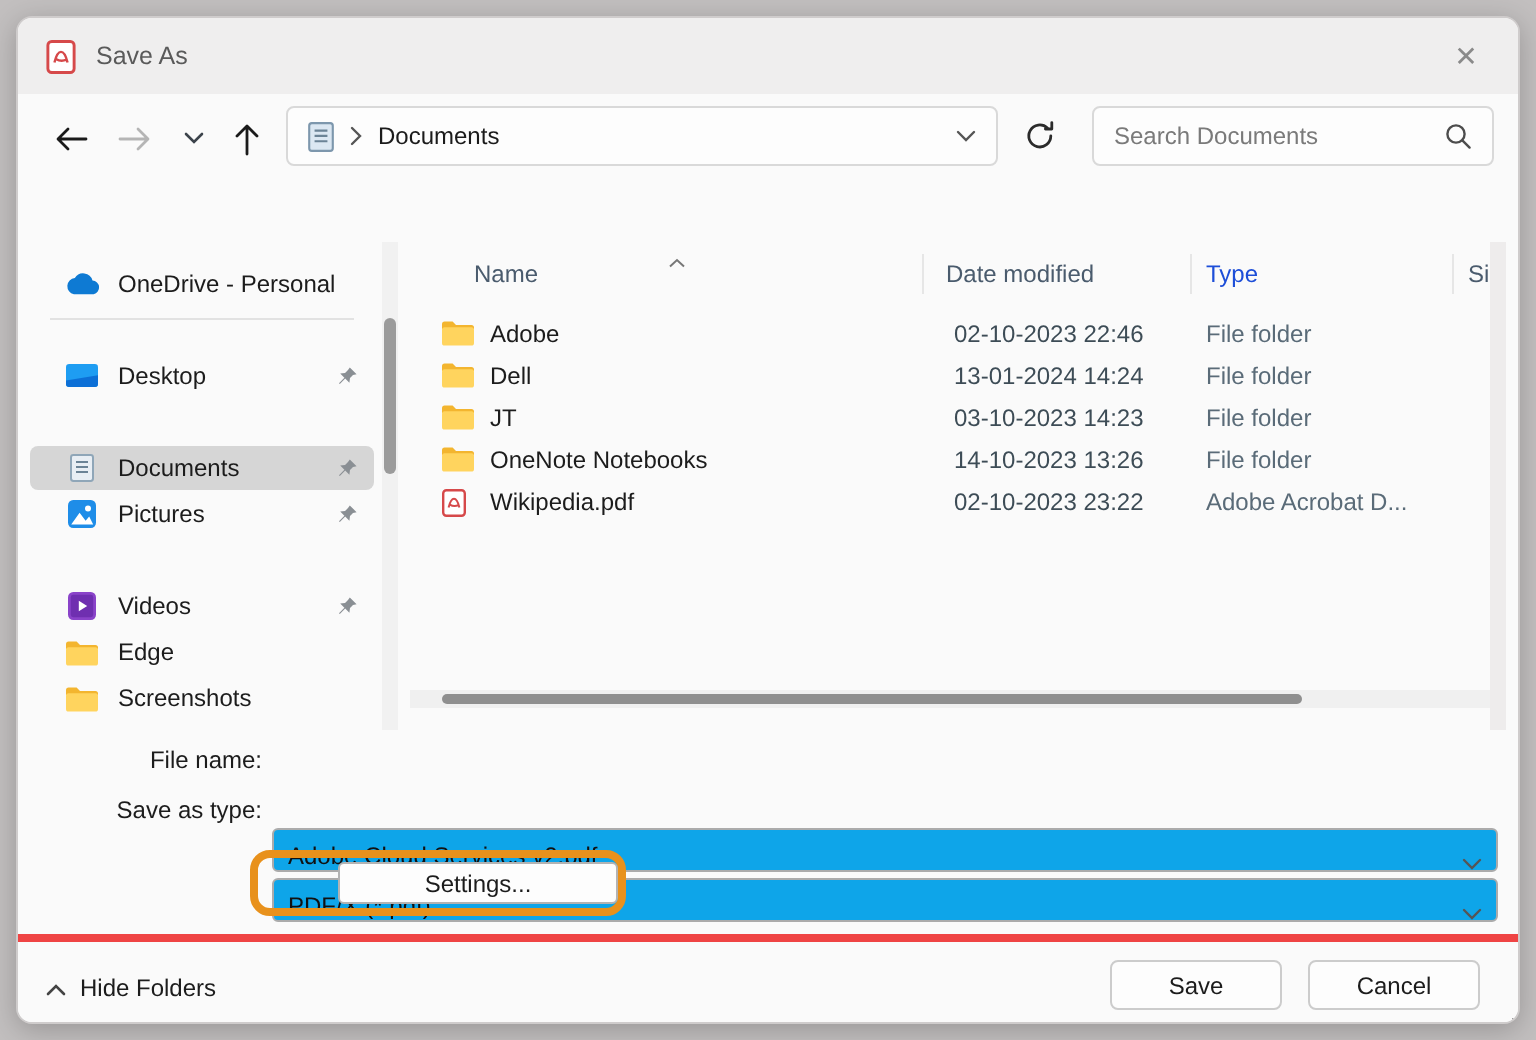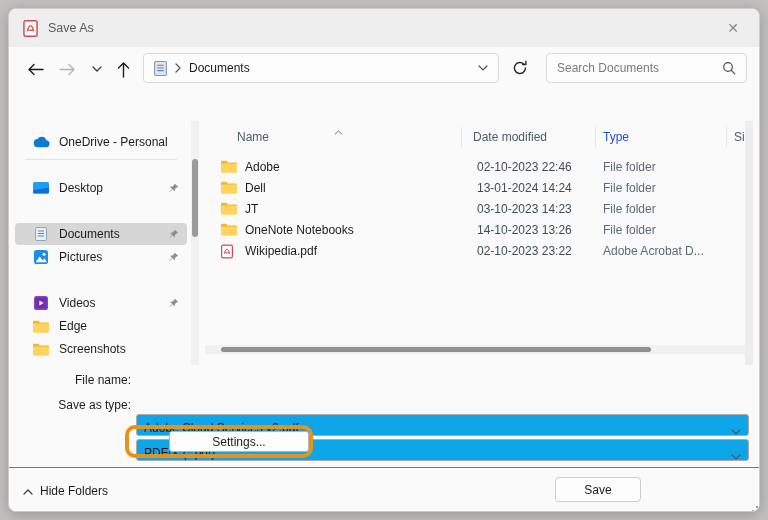--- a/index.html
+++ b/index.html
@@ -74,21 +74,21 @@
          box-sizing:border-box;display:flex;align-items:flex-end;cursor:pointer;margin-top:44px;}
   .combo input{flex:1;border:none;outline:none;background:transparent;font-family:inherit;font-size:12px;color:#111;
                padding:0 0 0 7px;}
   .combo .ctext{flex:1;font-size:12px;color:#111;padding-left:7px;}
   .combo .chev{margin-right:7px;display:inline-flex;}
   .hl-ring{position:absolute;left:116px;top:416px;width:188px;height:33px;border:4px solid #E8911C;border-radius:10px;
            box-sizing:border-box;display:flex;align-items:center;justify-content:center;background:transparent;padding-left:40px;}
   .settings-btn{width:164px;height:21px;background:#fdfdfd;border:1px solid #b3b3b3;border-radius:3px;
                 font-family:inherit;font-size:12px;color:#1c1c1c;cursor:pointer;}
   
-  .footer{position:absolute;left:0;top:458px;width:752px;height:46px;background:#fafafa;border-top:1px solid #ef4444;}
+  .footer{position:absolute;left:0;top:458px;width:752px;height:46px;background:#fafafa;border-top:4px solid #ef4444;}
   .hidefolders{position:absolute;left:14px;top:13px;height:20px;display:flex;align-items:center;gap:7px;border:none;
                background:transparent;font-family:inherit;font-size:12px;color:#1c1c1c;padding:0;cursor:pointer;}
   .btn{position:absolute;top:9px;width:86px;height:25px;background:#fdfdfd;border:1px solid #cccccc;border-radius:4px;
        font-family:inherit;font-size:12px;color:#1c1c1c;cursor:pointer;}
   .btn.save{left:546px;}
   .btn.cancel{left:645px;}
   .grip{position:absolute;right:3px;bottom:2px;width:10px;height:10px;cursor:nwse-resize;}
   .grip i{position:absolute;width:2px;height:2px;background:#9a9a9a;}
   .grip i:nth-child(1){right:0;bottom:0;} .grip i:nth-child(2){right:4px;bottom:0;} .grip i:nth-child(3){right:0;bottom:4px;}
 </style>
@@ -379,20 +379,21 @@
     <div class="footer">
       <button class="hidefolders">
         <span>
           <svg width="10" height="6" viewBox="0 0 10 6">
               <path d="M1 5l4-4 4 4" fill="none" stroke="#444" stroke-width="1.3" stroke-linecap="round"></path>
             </svg>
         </span>
         <span>Hide Folders</span>
       </button>
       <button class="btn save">Save</button>
+      <button class="btn cancel">Cancel</button>
       <div class="grip">
           <i></i>
           <i></i>
           <i></i>
         </div>
     </div>
 
   </div>
 </div>
 

